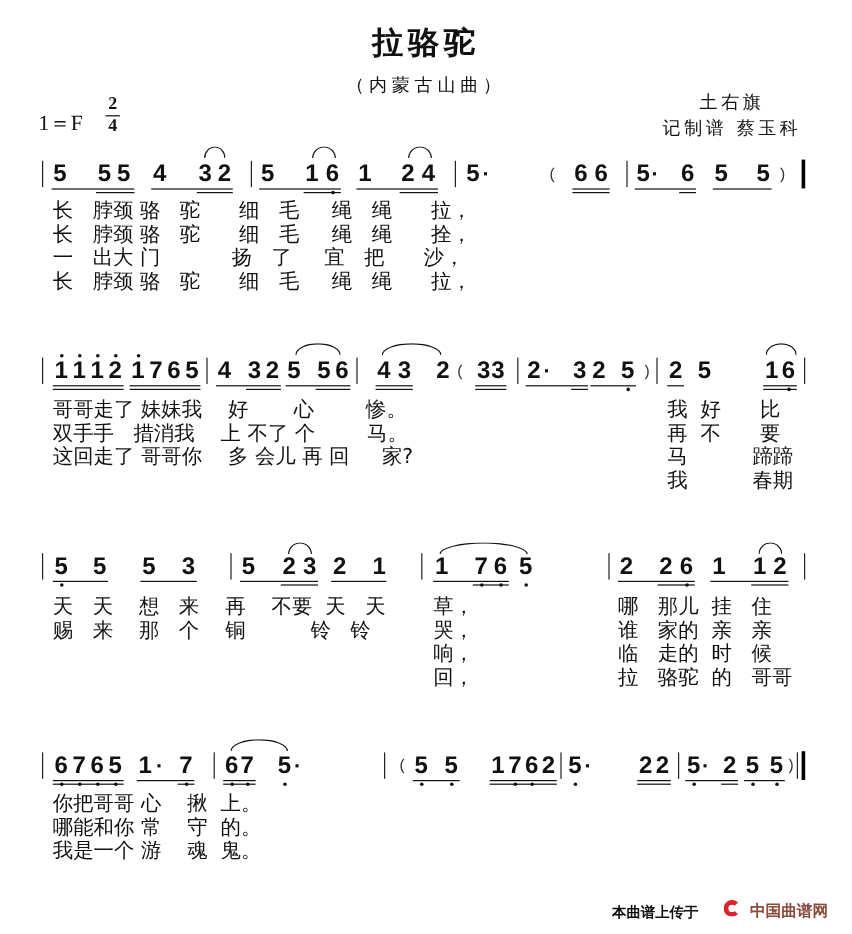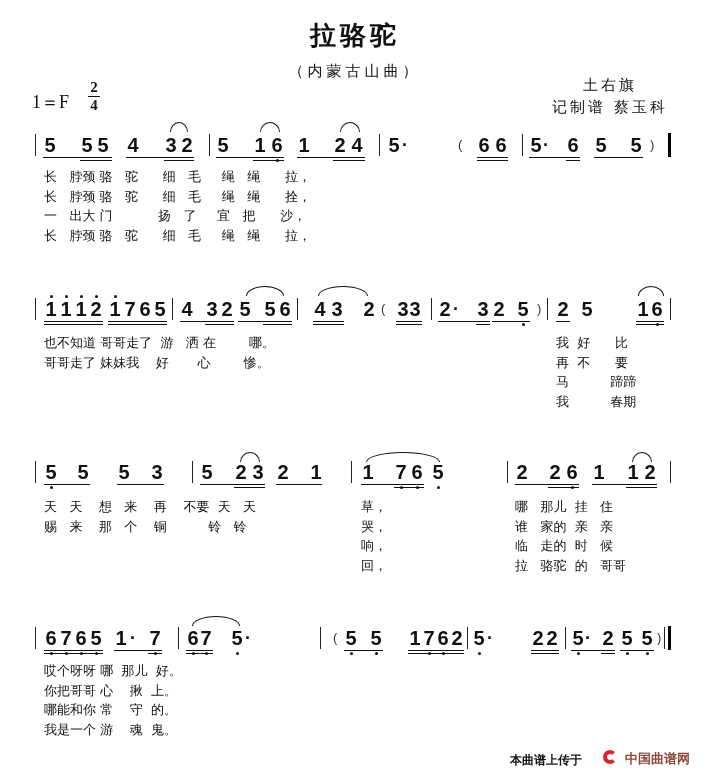--- a/index.html
+++ b/index.html
@@ -19,21 +19,21 @@
   .barline.thick { width: 3px; background: #000; }
   .note { font-family: "Liberation Sans", sans-serif; font-weight: bold; font-size: 20px;
           width: 14px; text-align: center; line-height: 22px; }
   .dotbelow::after { content: ""; position: absolute; left: 6px; top: 25px; width: 3px; height: 3px; background: #111; border-radius: 50%; }
   .dotabove::before { content: ""; position: absolute; left: 6px; top: -3px; width: 3px; height: 3px; background: #111; border-radius: 50%; }
   .ul1 { height: 0; border-top: 1.5px solid #111; }
   .ul2 { height: 0; border-top: 1.5px solid #111; }
   .slur { height: 9px; border: 1.5px solid #111; border-bottom: none; border-radius: 50% 50% 0 0 / 100% 100% 0 0; }
   .paren { font-family: "Liberation Sans", sans-serif; font-size: 13px; color: #333; line-height: 22px; }
   .aug { font-family: "Liberation Sans", sans-serif; font-weight: bold; font-size: 18px; line-height: 22px; }
-  .lyric { font-family: "DejaVu Sans", sans-serif; font-size: 13px; line-height: 19.5px; white-space: pre; }
+  .lyric { font-family: "DejaVu Sans", sans-serif; font-size: 17px; line-height: 19.5px; white-space: pre; }
   .footer { left: 510px; top: 752px; font-family: "DejaVu Sans", sans-serif; font-size: 12px; font-weight: bold; }
   .logo-c { left: 603px; top: 750px; width: 14px; height: 14px; border-radius: 50%; border: 4px solid #d9232e; border-right-color: transparent; box-sizing: border-box; }
   .logo-text { left: 625px; top: 750px; font-size: 13px; font-weight: bold; }
 </style>
 </head>
 <body>
 
 <div class="abs title">拉骆驼</div>
 <div class="abs subtitle">（内蒙古山曲）</div>
 <div class="abs key">1＝F</div>
@@ -159,22 +159,23 @@
   <div class="abs ul1" style="left:556px;top:321px;width:14px"></div>
   <div class="abs note" style="left:580px;top:298px">5</div>
   <div class="abs note" style="left:636px;top:298px">1</div>
   <div class="abs note dotbelow" style="left:650px;top:298px">6</div>
   <div class="abs ul1" style="left:636px;top:321px;width:28px"></div>
   <div class="abs ul2" style="left:636px;top:324px;width:28px"></div>
   <div class="abs slur" style="left:638px;top:286px;width:24px"></div>
   <div class="abs barline" style="left:670px;top:298px"></div>
 
   <div class="abs" style="left:44px;top:333px">
-    <div class="lyric">也不知道 哥哥走了  游   洒 在        哪。</div>
     <div class="lyric">哥哥走了 妹妹我    好       心        惨。</div>
+    <div class="lyric">双手手   措消我    上 不了 个        马。</div>
+    <div class="lyric">这回走了 哥哥你    多 会儿 再 回     家?</div>
   </div>
   <div class="abs" style="left:556px;top:333px">
     <div class="lyric">我  好      比</div>
     <div class="lyric">再  不      要</div>
     <div class="lyric">马          蹄蹄</div>
     <div class="lyric">我          春期</div>
   </div>
 </div>
 
 <div class="abs" style="left:0;top:0;">
@@ -288,21 +289,20 @@
   <div class="abs ul1" style="left:571px;top:650px;width:44px"></div>
   <div class="abs ul2" style="left:601px;top:653px;width:14px"></div>
   <div class="abs note dotbelow" style="left:620px;top:627px">5</div>
   <div class="abs note dotbelow" style="left:640px;top:627px">5</div>
   <div class="abs ul1" style="left:620px;top:650px;width:34px"></div>
   <div class="abs paren" style="left:657px;top:627px">)</div>
   <div class="abs barline" style="left:664px;top:627px"></div>
   <div class="abs barline thick" style="left:668px;top:626px;height:24px"></div>
 
   <div class="abs" style="left:44px;top:661px">
-    <div class="lyric">哎个呀呀 哪  那儿  好。</div>
     <div class="lyric">你把哥哥 心    揪  上。</div>
     <div class="lyric">哪能和你 常    守  的。</div>
     <div class="lyric">我是一个 游    魂  鬼。</div>
   </div>
 </div>
 
 <div class="abs footer">本曲谱上传于</div>
 <div class="abs logo-c"></div>
 <div class="abs logo-text">
   <span style="color:#8b4a3a">中国曲谱网</span>

